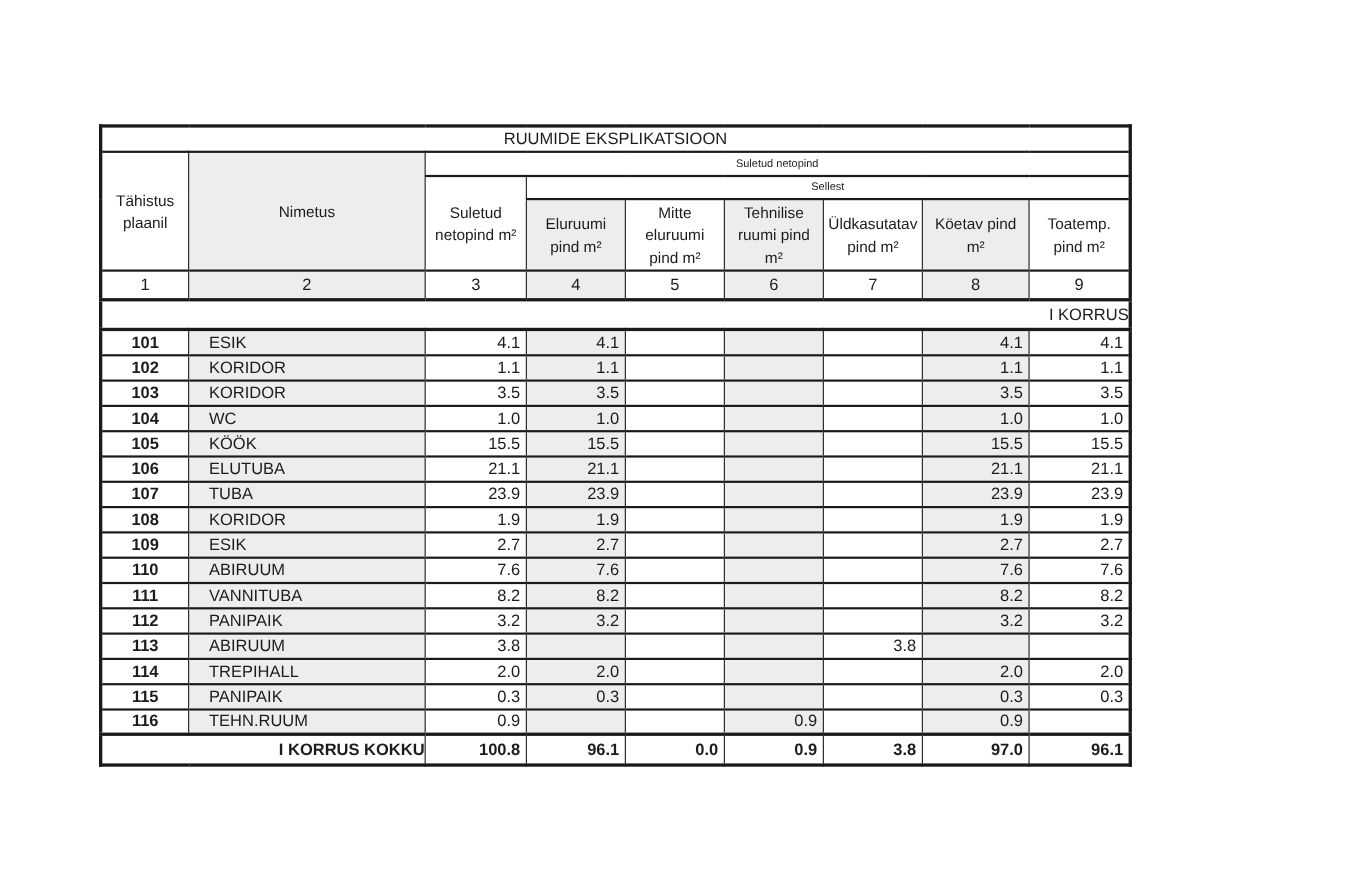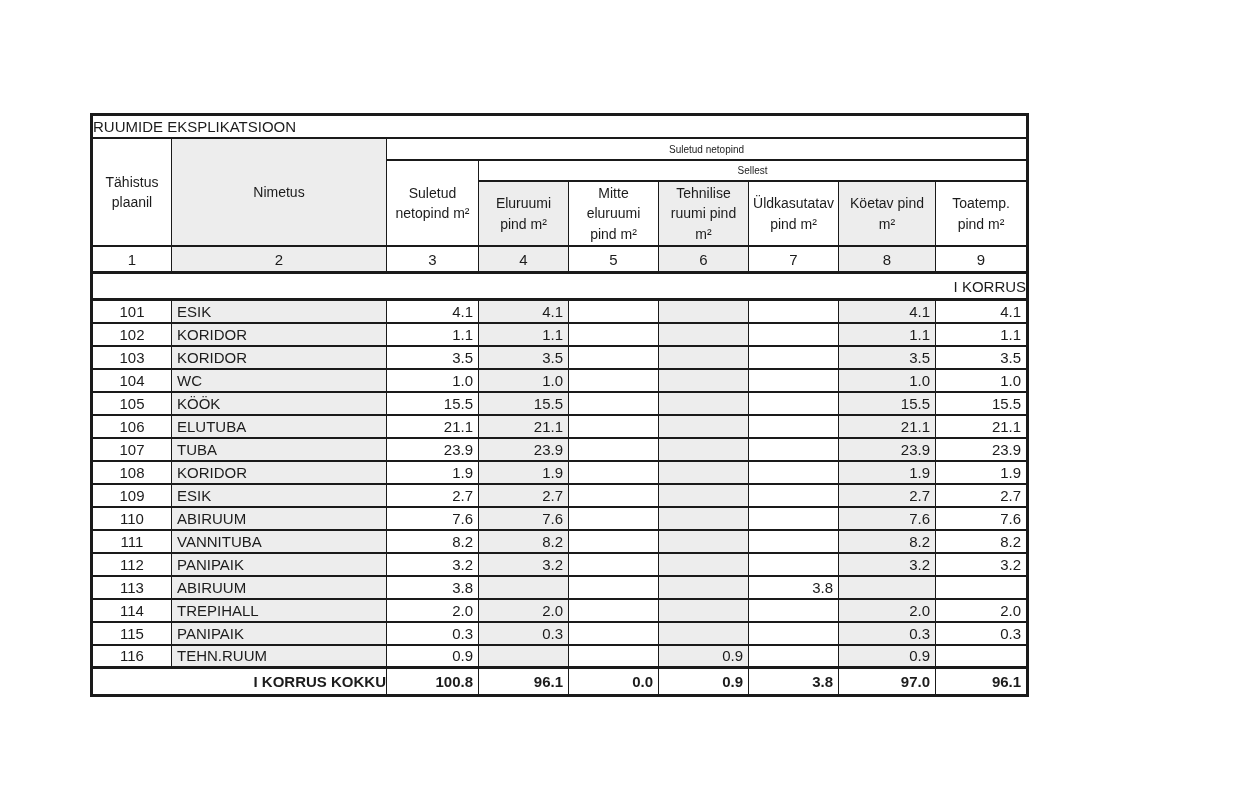--- a/index.html
+++ b/index.html
@@ -24,37 +24,37 @@
   td {
     border: 1px solid #1a1a1a;
     border-top-width: 2px;
     border-bottom-width: 2px;
     padding: 0;
     font-size: 15px;
     vertical-align: middle;
     overflow: hidden;
   }
   
-  .row-title td { height: 21px; text-align: left; font-size: 15px; border-bottom-width: 2px; }
+  .row-title td { height: 21px; text-align: center; font-size: 15px; border-bottom-width: 2px; }
   .row-band1 { height: 22px; }
   .row-band2 { height: 21px; }
   .row-colheads { height: 65px; }
   .row-nums td { height: 24px; text-align: center; border-bottom-width: 3px; }
   .hdr {
     text-align: center;
     font-size: 14px;
     line-height: 1.45;
     padding: 0 3px;
     white-space: normal;
   }
   .band { text-align: center; font-size: 10px; }
   
   tbody tr { height: 23px; }
-  .c-code { text-align: center; white-space: nowrap; }
-  .c-name { text-align: left; padding-left: 5px; white-space: nowrap; }
+  .c-code { text-align: center; white-space: nowrap; font-weight: bold; }
+  .c-name { text-align: left; padding-left: 18px; white-space: nowrap; }
   .c-num  { text-align: right; padding-right: 5px; white-space: nowrap; }
   .g { background: #ededed; }
   .row-section td {
     height: 24px;
     text-align: right;
     font-weight: normal;
     border-top-width: 3px;
     border-bottom-width: 3px;
   }
   .row-total td {

